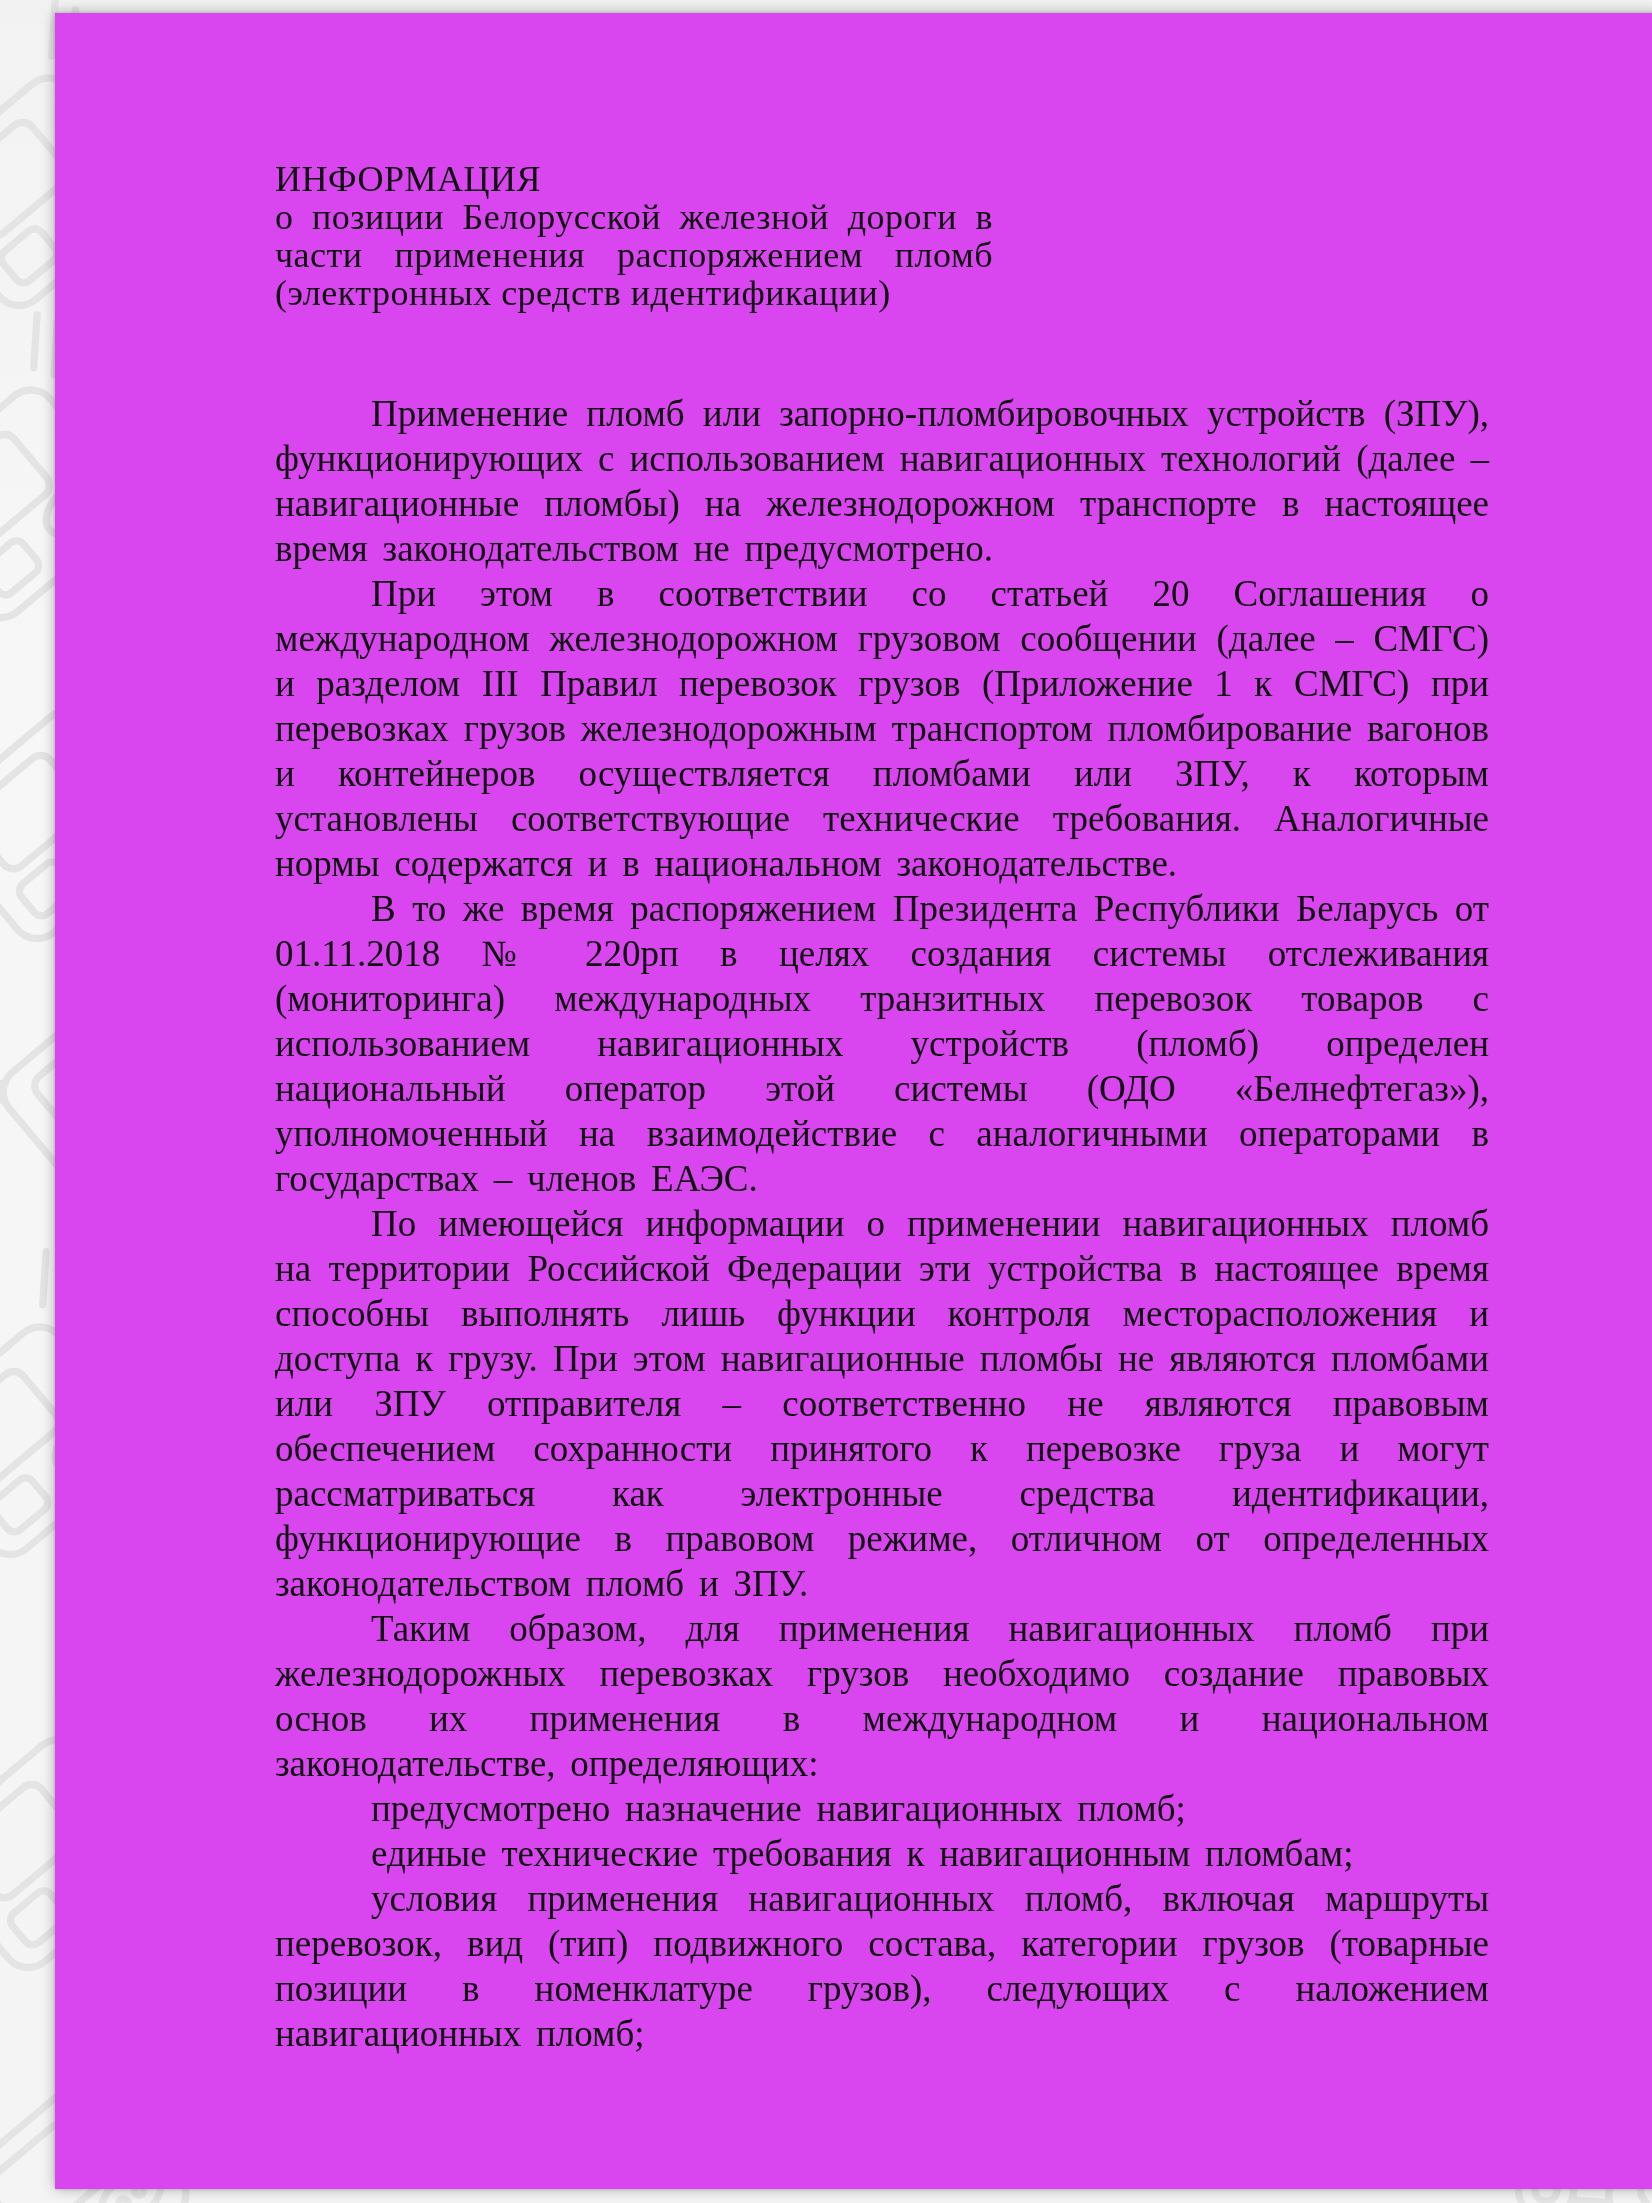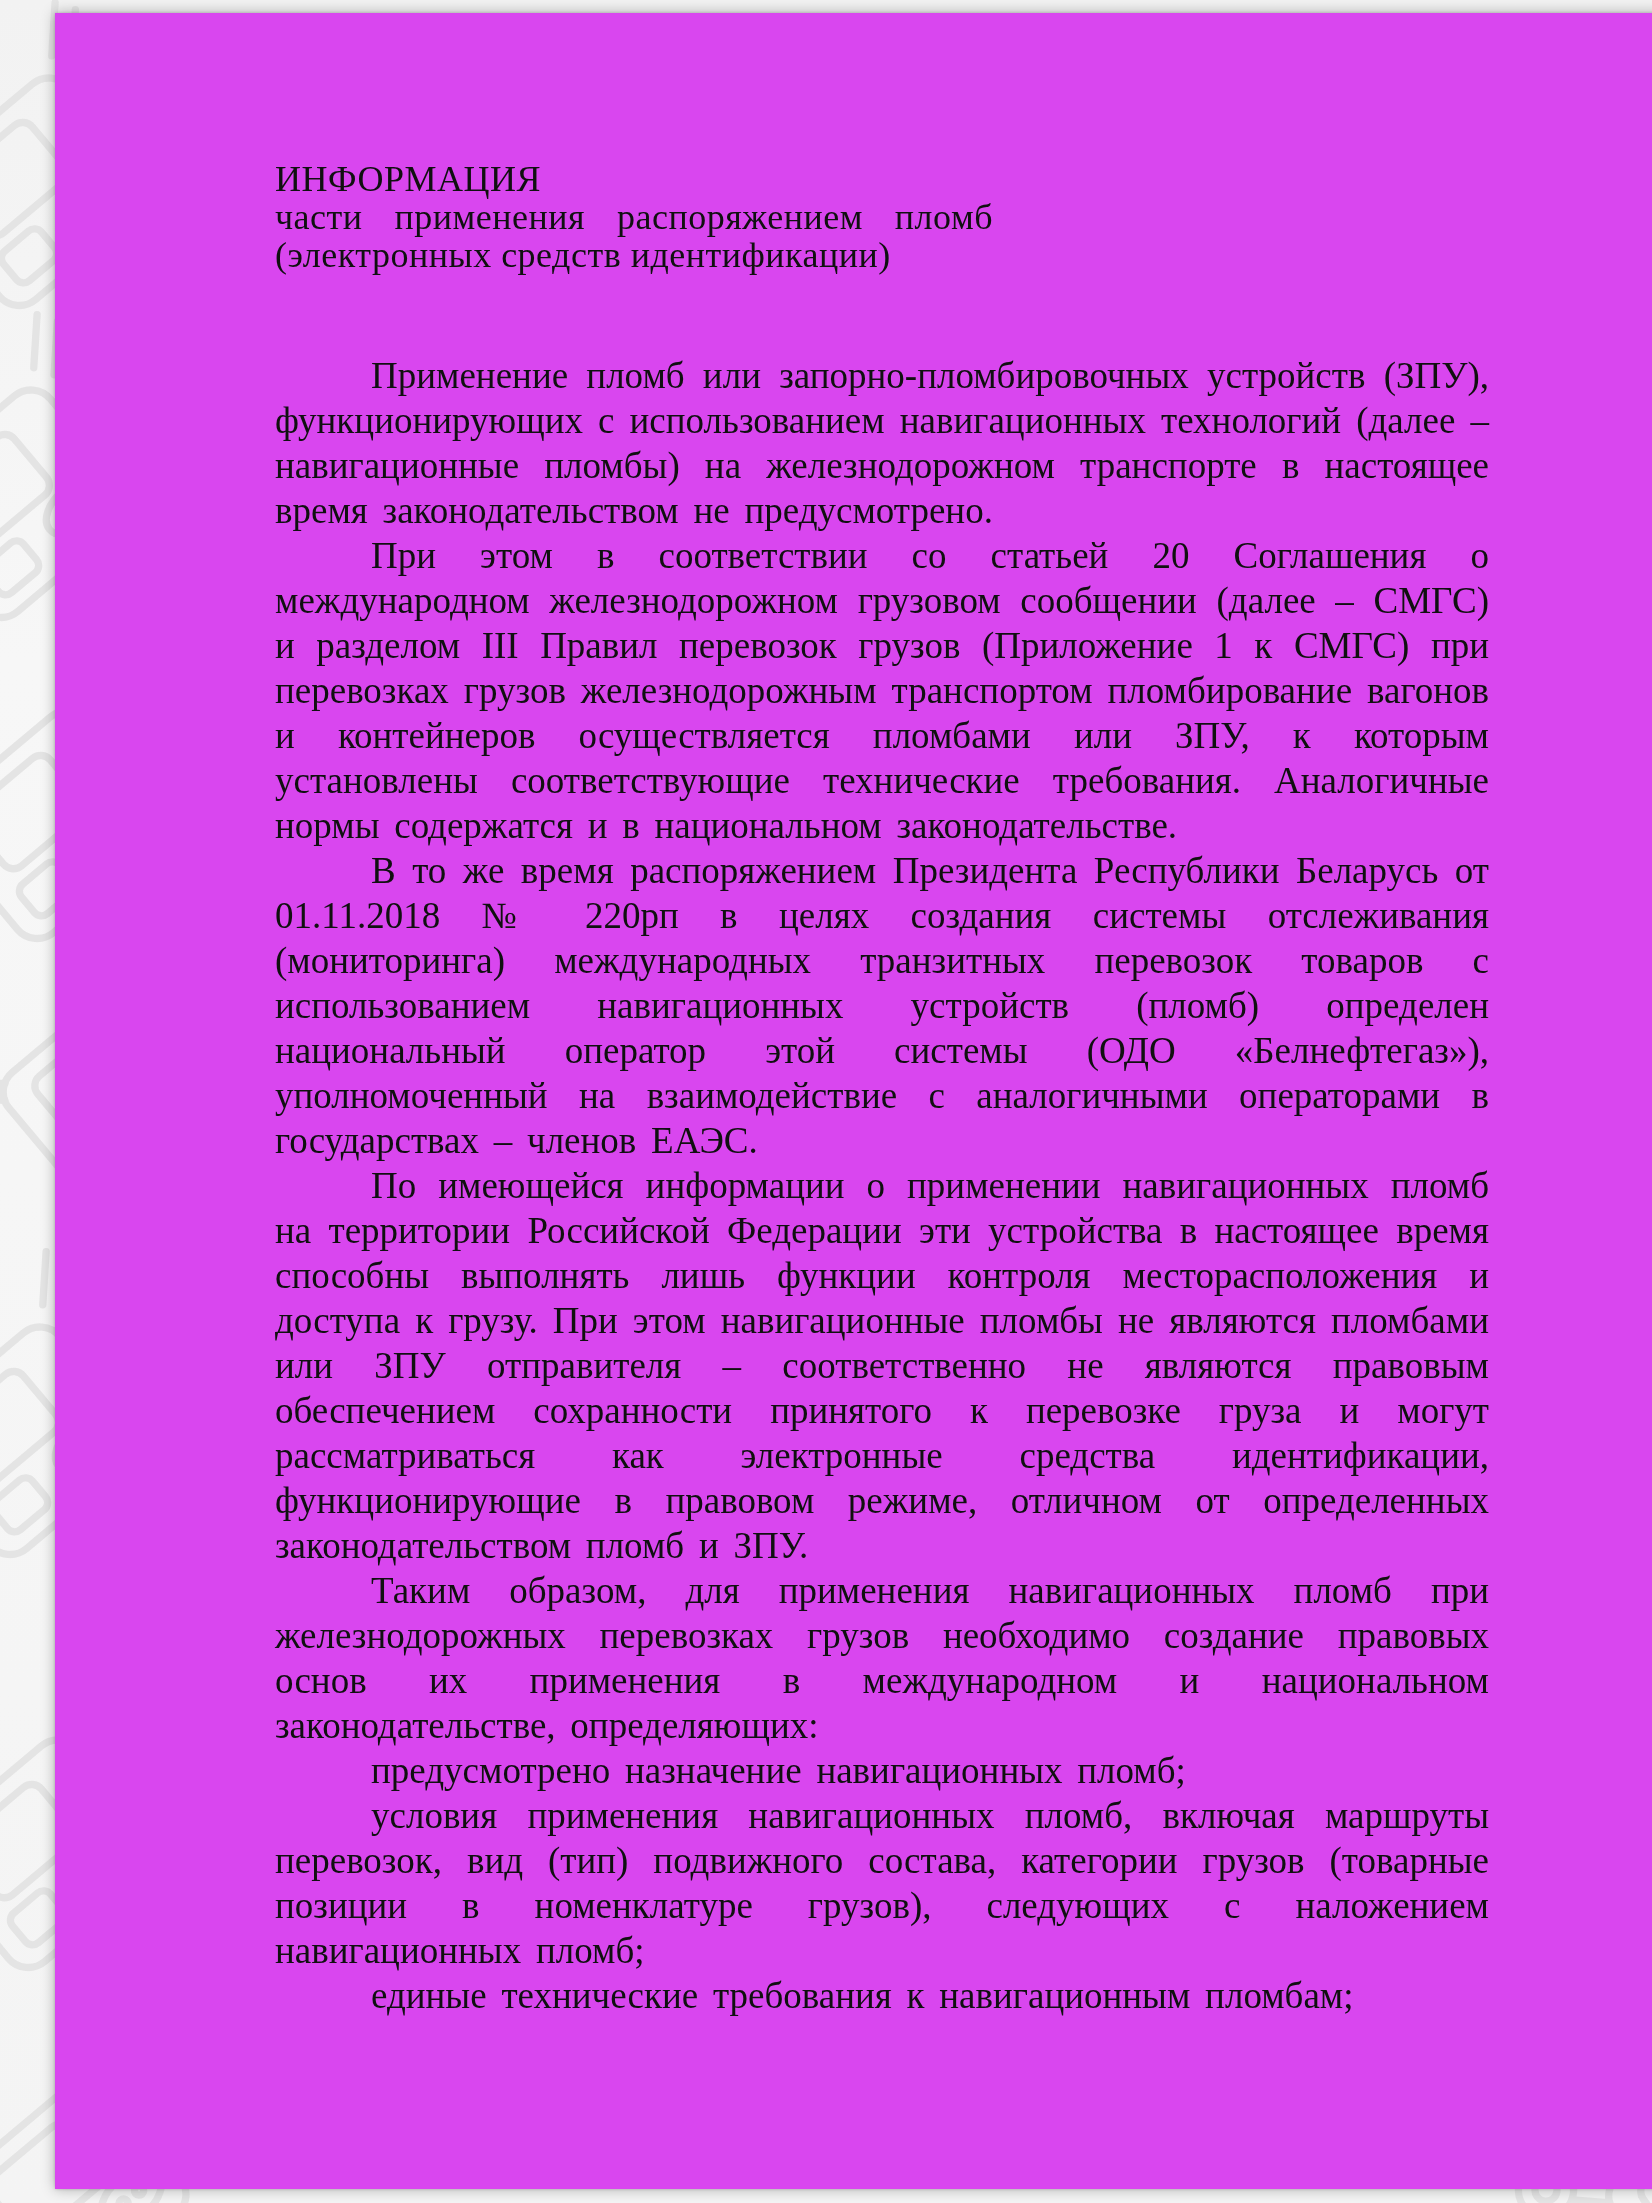--- a/index.html
+++ b/index.html
@@ -140,30 +140,31 @@
   </svg>
 <svg class="wm rotR" style="left:1543px; top:2048px" viewBox="0 0 380 320" width="349" height="294">
     <use href="#seal-symbol"></use>
   </svg>
 
 <div class="page">
   <div class="content">
 
     <div class="doc-header">
       <div class="h-line">ИНФОРМАЦИЯ</div>
+      <div class="h-line h-just">о позиции Белорусской железной дороги в</div>
       <div class="h-line h-just">части применения распоряжением пломб</div>
       <div class="h-line">(электронных средств идентификации)</div>
     </div>
 
     <div class="doc-body">
       <p>Применение пломб или запорно-пломбировочных устройств (ЗПУ), функционирующих с использованием навигационных технологий (далее – навигационные пломбы) на железнодорожном транспорте в настоящее время законодательством не предусмотрено.</p>
       <p>При этом в соответствии со статьей 20 Соглашения о международном железнодорожном грузовом сообщении (далее – СМГС) и разделом III Правил перевозок грузов (Приложение 1 к СМГС) при перевозках грузов железнодорожным транспортом пломбирование вагонов и контейнеров осуществляется пломбами или ЗПУ, к которым установлены соответствующие технические требования. Аналогичные нормы содержатся и в национальном законодательстве.</p>
       <p>В то же время распоряжением Президента Республики Беларусь от 01.11.2018 № 220рп в целях создания системы отслеживания (мониторинга) международных транзитных перевозок товаров с использованием навигационных устройств (пломб) определен национальный оператор этой системы (ОДО «Белнефтегаз»), уполномоченный на взаимодействие с аналогичными операторами в государствах – членов ЕАЭС.</p>
       <p>По имеющейся информации о применении навигационных пломб на территории Российской Федерации эти устройства в настоящее время способны выполнять лишь функции контроля месторасположения и доступа к грузу. При этом навигационные пломбы не являются пломбами или ЗПУ отправителя – соответственно не являются правовым обеспечением сохранности принятого к перевозке груза и могут рассматриваться как электронные средства идентификации, функционирующие в правовом режиме, отличном от определенных законодательством пломб и ЗПУ.</p>
       <p>Таким образом, для применения навигационных пломб при железнодорожных перевозках грузов необходимо создание правовых основ их применения в международном и национальном законодательстве, определяющих:</p>
       <p>предусмотрено назначение навигационных пломб;</p>
+      <p>единые технические требования к навигационным пломбам;</p>
       <p>условия применения навигационных пломб, включая маршруты перевозок, вид (тип) подвижного состава, категории грузов (товарные позиции в номенклатуре грузов), следующих с наложением навигационных пломб;</p>
-      <p>единые технические требования к навигационным пломбам;</p>
     </div>
 
   </div>
 </div>
 
 
 </body></html>

